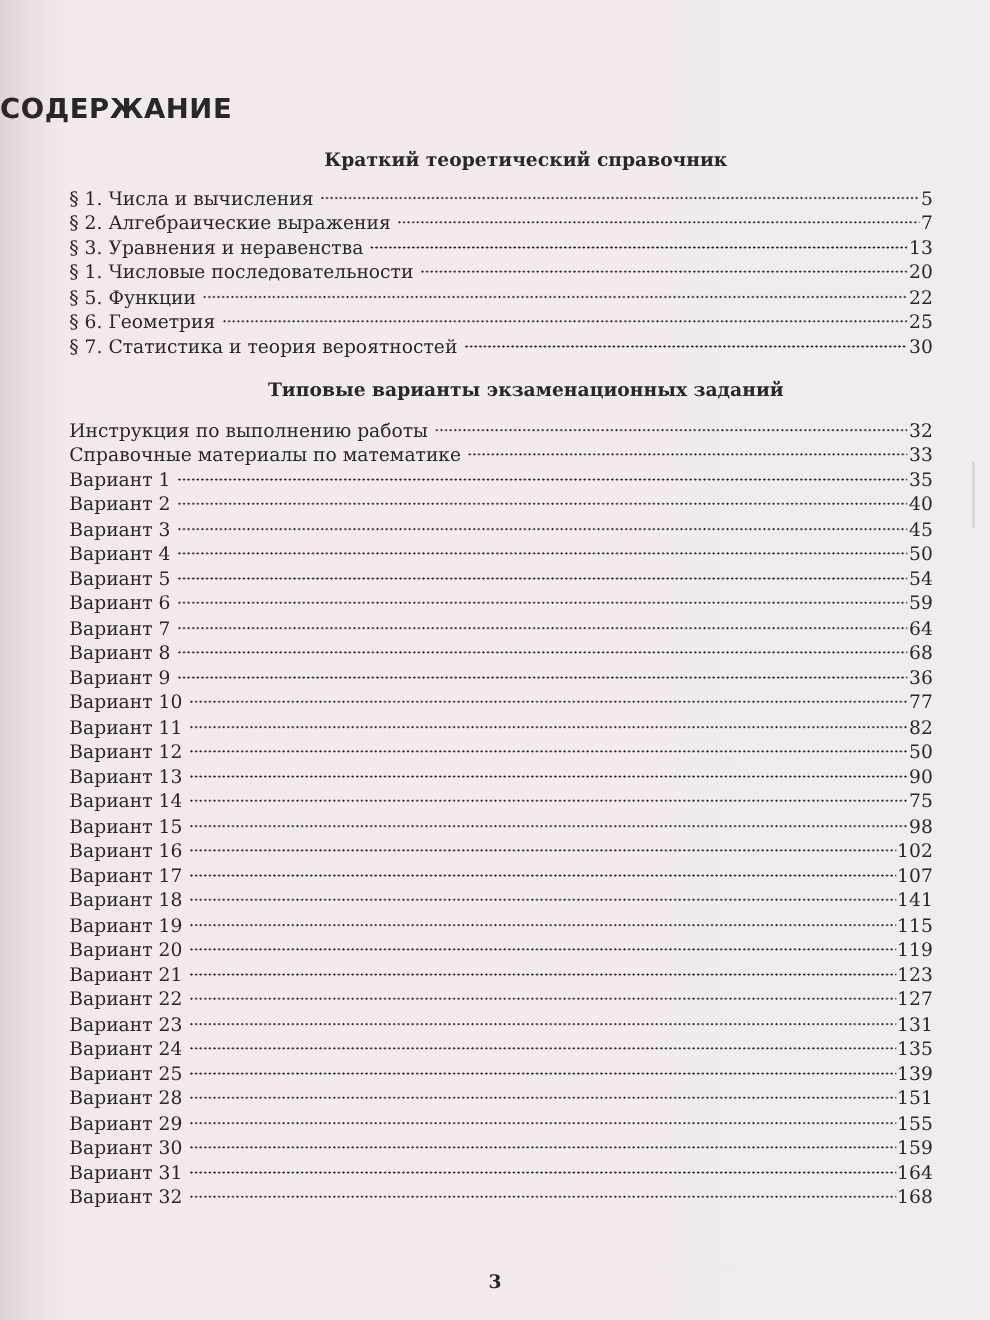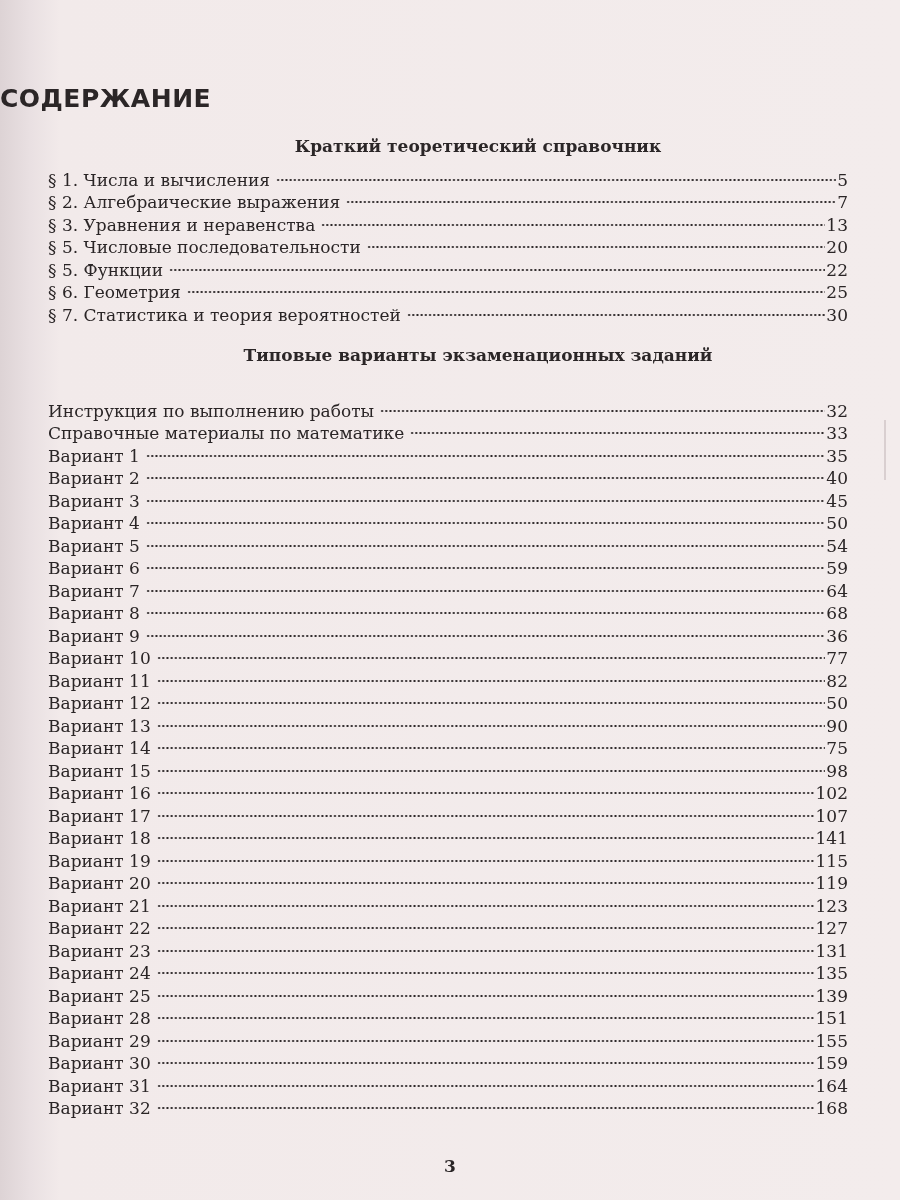--- a/index.html
+++ b/index.html
@@ -50,20 +50,21 @@
       left: 48px;
       width: 800px;
     }
     .toc-row {
       display: flex;
       align-items: baseline;
       height: 22.5px;
       font-size: 17px;
       line-height: 22.5px;
       white-space: nowrap;
+      margin-left: 15px;
     }
     .toc-label { flex: 0 0 auto; padding-right: 6px; }
     .toc-dots {
       flex: 1 1 auto;
       overflow: hidden;
       height: 22.5px;
       position: relative;
     }
     .toc-dots::before {
       content: "";
@@ -106,21 +107,21 @@
         <span class="toc-label">§ 2. Алгебраические выражения</span>
         <span class="toc-dots"></span>
         <span class="toc-page">7</span>
       </div>
       <div class="toc-row">
         <span class="toc-label">§ 3. Уравнения и неравенства</span>
         <span class="toc-dots"></span>
         <span class="toc-page">13</span>
       </div>
       <div class="toc-row">
-        <span class="toc-label">§ 5. Числовые последовательности</span>
+        <span class="toc-label">§ 1. Числовые последовательности</span>
         <span class="toc-dots"></span>
         <span class="toc-page">20</span>
       </div>
       <div class="toc-row">
         <span class="toc-label">§ 5. Функции</span>
         <span class="toc-dots"></span>
         <span class="toc-page">22</span>
       </div>
       <div class="toc-row">
         <span class="toc-label">§ 6. Геометрия</span>
@@ -129,21 +130,21 @@
       </div>
       <div class="toc-row">
         <span class="toc-label">§ 7. Статистика и теория вероятностей</span>
         <span class="toc-dots"></span>
         <span class="toc-page">30</span>
       </div>
     </div>
 
   <div class="section-heading" style="top:345px;">Типовые варианты экзаменационных заданий</div>
 
-  <div class="toc" style="top:394px;">
+  <div class="toc" style="top:374px;">
       <div class="toc-row">
         <span class="toc-label">Инструкция по выполнению работы</span>
         <span class="toc-dots"></span>
         <span class="toc-page">32</span>
       </div>
       <div class="toc-row">
         <span class="toc-label">Справочные материалы по математике</span>
         <span class="toc-dots"></span>
         <span class="toc-page">33</span>
       </div>

